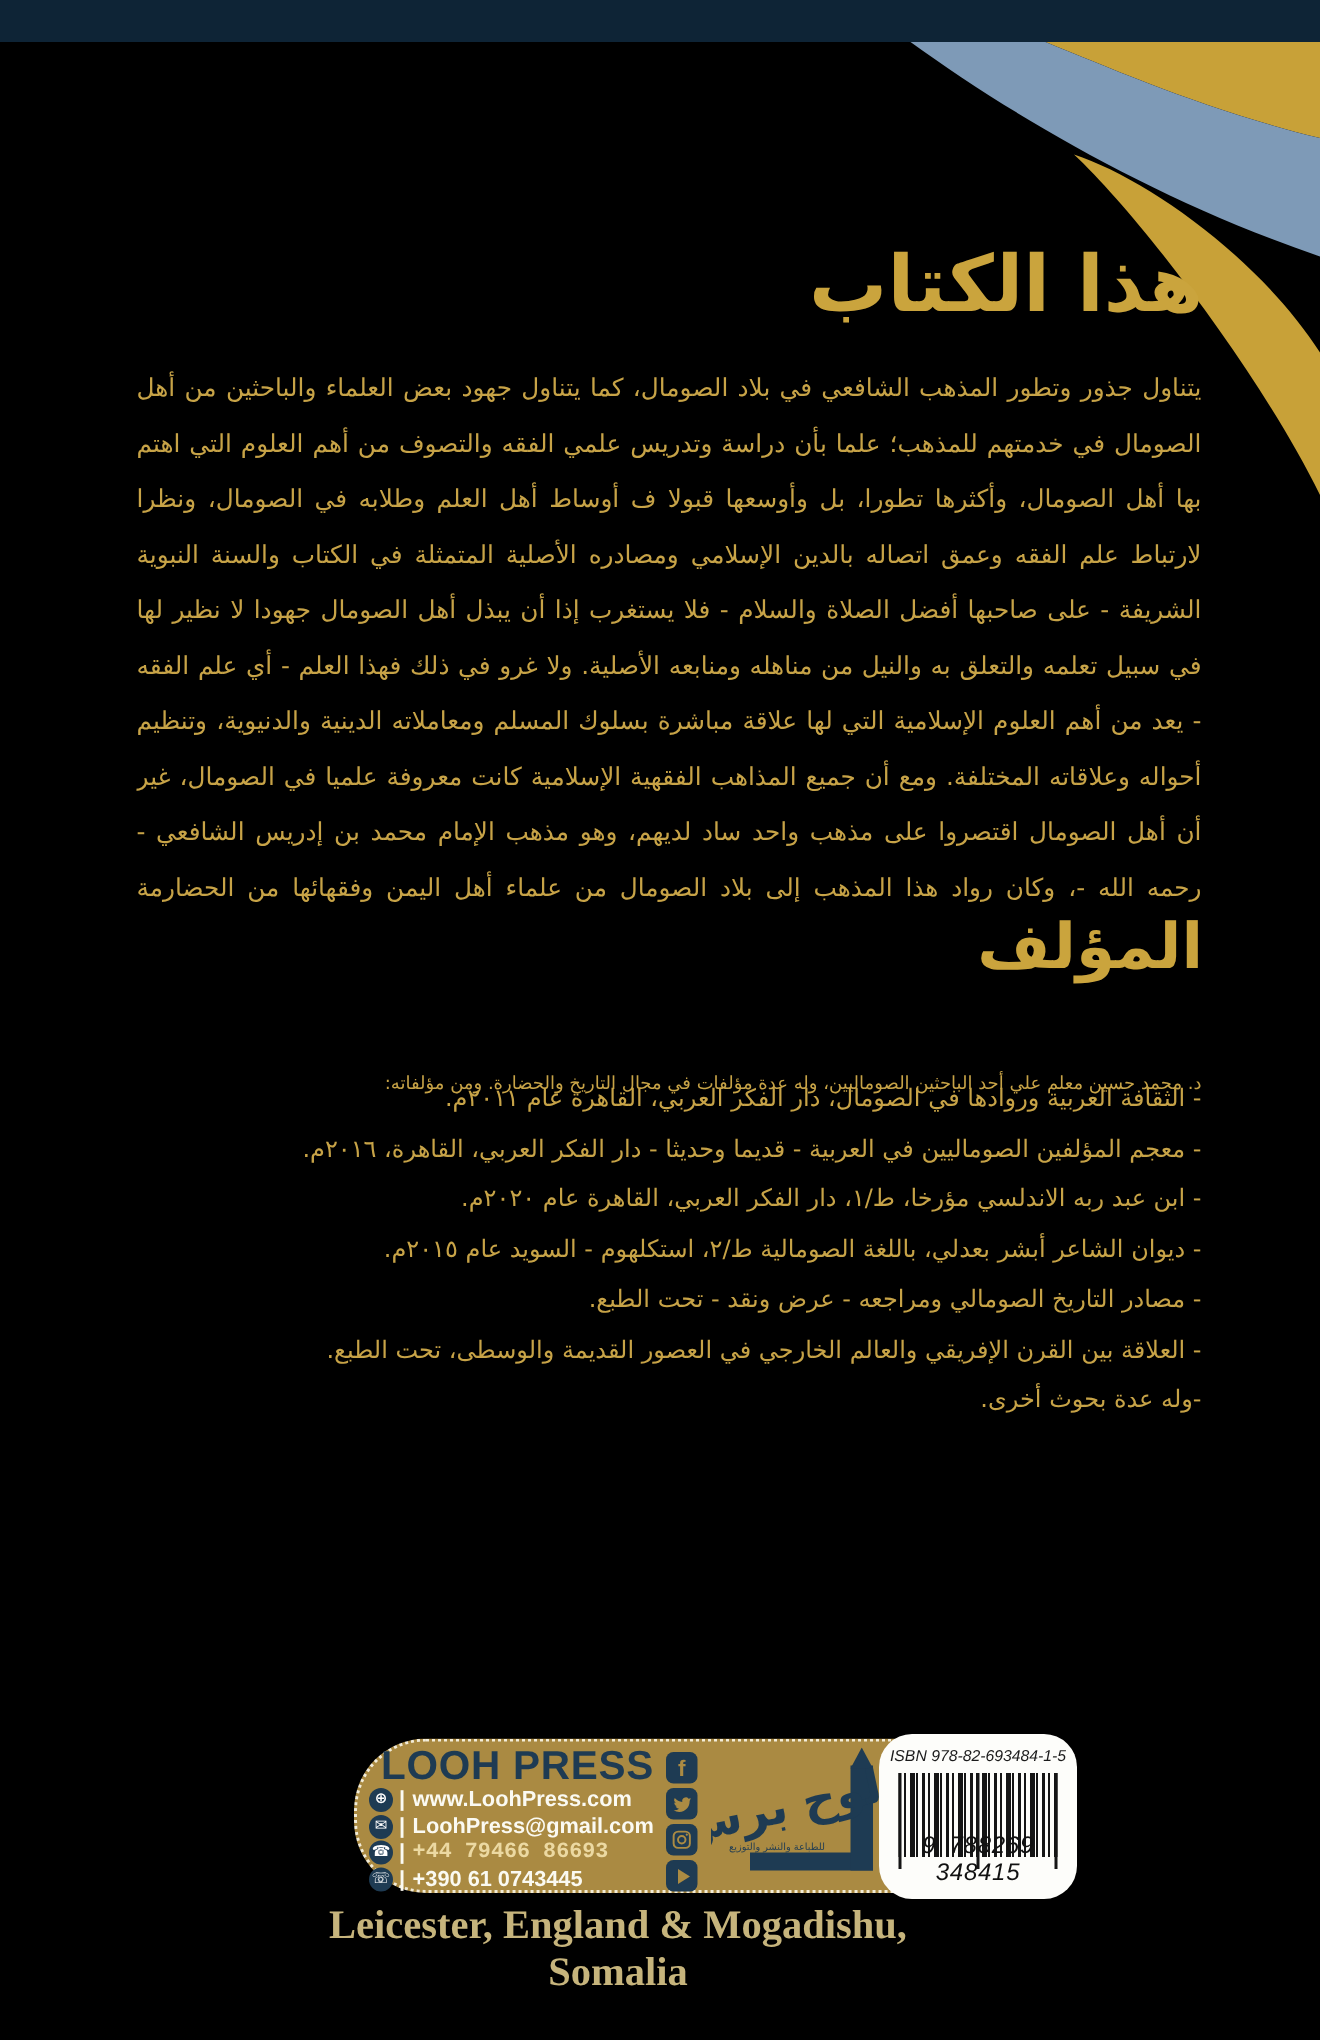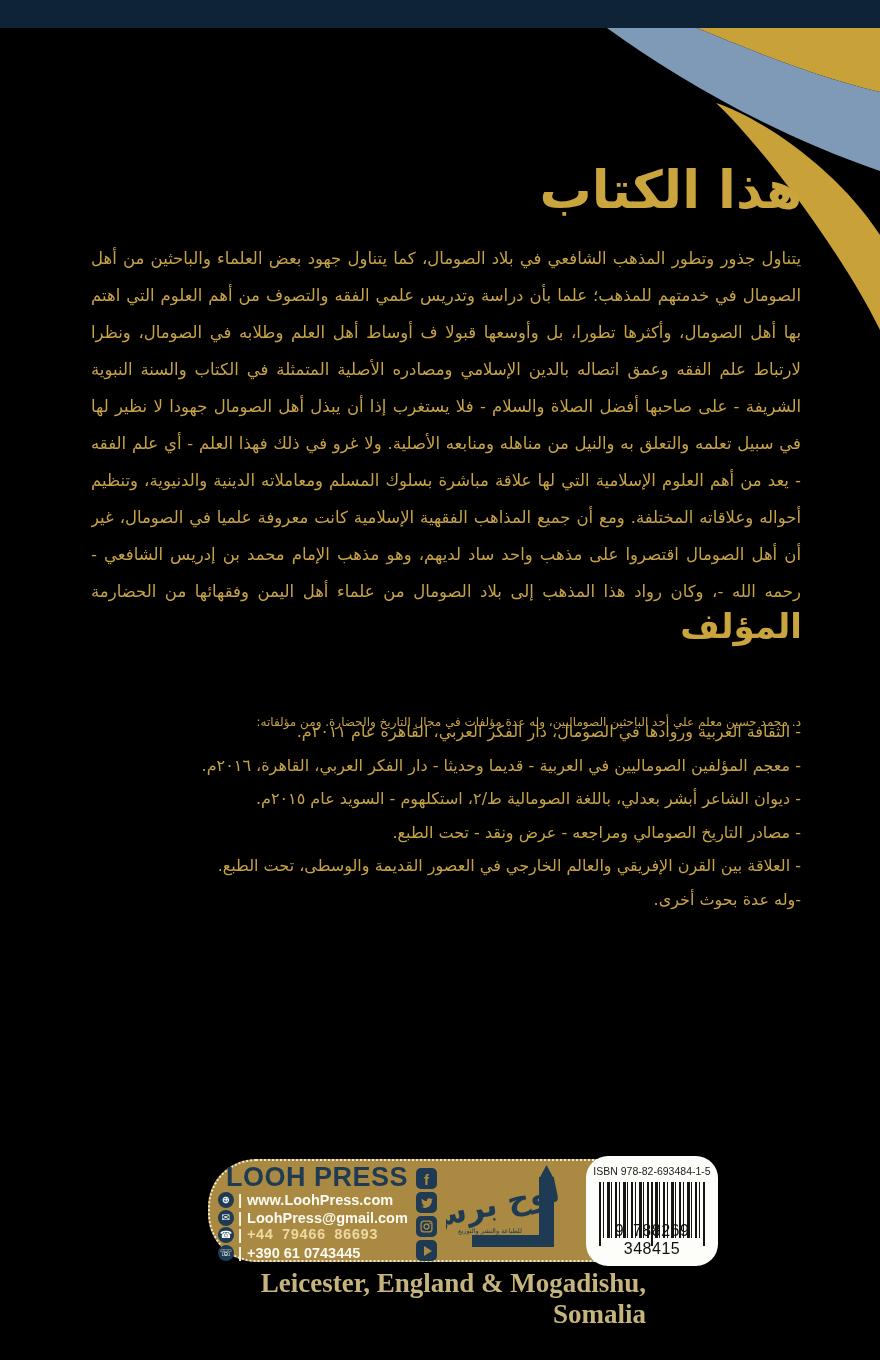--- a/index.html
+++ b/index.html
@@ -5,30 +5,30 @@
   html,body{margin:0;padding:0;background:#0e2436;}
   .page{position:relative;width:880px;height:1360px;background:#000000;overflow:hidden;
         font-family:"DejaVu Sans",sans-serif;margin-top:28px;}
   .deco{position:absolute;top:0;left:0;width:880px;height:640px;pointer-events:none;}
 
   .about-title{position:absolute;top:132px;right:78px;font-size:52px;font-weight:bold;
                color:#caa43d;direction:rtl;}
   .about-body{position:absolute;top:212px;right:79px;width:710px;height:372px;overflow:hidden;
               direction:rtl;text-align:justify;font-size:16.5px;line-height:37px;color:#c7a347;}
 
-  .author-title{position:absolute;top:578px;right:78px;font-size:34px;font-weight:bold;
+  .author-title{position:absolute;top:578px;right:78px;font-size:42px;font-weight:bold;
                 color:#caa43d;direction:rtl;}
   .author-intro{position:absolute;top:687px;right:79px;direction:rtl;white-space:nowrap;
                 font-size:12px;color:#c7a347;}
   .works{position:absolute;top:687px;right:79px;direction:rtl;text-align:right;
          font-size:16px;line-height:33.5px;color:#c7a347;}
   .works div{white-space:nowrap;}
 
   
-  .pubcard{position:absolute;left:208px;top:1131px;width:428px;height:103px;background:#aa8a42;
+  .pubcard{position:absolute;left:236px;top:1131px;width:428px;height:103px;background:#aa8a42;
            border:2px dotted #f2ecd8;border-radius:48px 28px 28px 48px;box-sizing:border-box;}
   .brand{position:absolute;left:16px;top:1px;font-size:27px;font-weight:800;letter-spacing:.5px;
          color:#1e3b53;font-family:"Liberation Sans",sans-serif;}
   .contacts{position:absolute;left:8px;top:31px;display:flex;flex-direction:column;gap:1px;}
   .crow{display:flex;align-items:center;height:16.5px;font-family:"Liberation Sans",sans-serif;
         font-weight:bold;font-size:14.5px;color:#fbfaf2;}
   .crow .cicon{width:16px;height:16px;border-radius:50%;background:#1e3b53;color:#fff;
         font-size:10px;line-height:16px;text-align:center;margin-right:4px;flex:0 0 16px;
         font-family:"DejaVu Sans",sans-serif;}
   .crow .pipe{margin-right:5px;color:#fbfaf2;font-weight:bold;}
@@ -39,35 +39,35 @@
       align-items:center;justify-content:center;color:#ab8b43;}
   .sq .fb{font-family:"Liberation Sans",sans-serif;font-weight:bold;font-size:15px;
       color:#ab8b43;margin-top:2px;}
   .yt-tri{width:0;height:0;border-left:8px solid #ab8b43;border-top:5px solid transparent;
       border-bottom:5px solid transparent;margin-left:2px;}
 
   .callig{position:absolute;left:236px;top:4px;width:124px;height:94px;}
 
   
   .isbncard{position:absolute;left:586px;top:1128px;width:132px;height:110px;background:#fdfdfa;
-            border-radius:22px;z-index:3;}
+            border-radius:22px;z-index:3;font-style:italic;}
   .isbnlabel{position:absolute;top:9px;left:0;width:100%;text-align:center;font-size:10.5px;
              color:#1b1b1b;font-family:"Liberation Sans",sans-serif;letter-spacing:0;}
   .barcode{position:absolute;left:13px;top:26px;width:106px;height:56px;
      background:repeating-linear-gradient(90deg,
        #151515 0 2px,#fdfdfa 2px 4px,
        #151515 4px 5px,#fdfdfa 5px 8px,
        #151515 8px 11px,#fdfdfa 11px 12px,
        #151515 12px 13px,#fdfdfa 13px 16px);}
   .guard{position:absolute;top:26px;width:2px;height:64px;background:#151515;}
   .g1{left:13px;} .g2{left:65px;} .g3{left:117px;}
   .isbndigits{position:absolute;bottom:8px;left:0;width:100%;text-align:center;font-size:16px;
               color:#111;font-family:"Liberation Sans",sans-serif;word-spacing:4px;letter-spacing:.5px;}
 
-  .location{position:absolute;left:178px;top:1240px;width:468px;text-align:right;
+  .location{position:absolute;left:178px;top:1240px;width:468px;text-align:center;
             font-family:"Liberation Serif",serif;font-weight:bold;font-size:27px;color:#c6b47c;}
 </style>
 </head>
 <body>
 
 <div class="page">
 
   <svg class="deco" viewBox="0 0 880 640" xmlns="http://www.w3.org/2000/svg">
     <path d="M697,0 L880,0 L880,64 C806,46 744,19 697,0 Z" fill="#c8a138"></path>
     <path d="M607,0 L697,0 C744,19 806,46 880,64 L880,143 C772,106 676,50 607,0 Z" fill="#7e9ab7"></path>
@@ -76,20 +76,21 @@
 
   <div class="about-title">هذا الكتاب</div>
   <div class="about-body">يتناول جذور وتطور المذهب الشافعي في بلاد الصومال، كما يتناول جهود بعض العلماء والباحثين من أهل الصومال في خدمتهم للمذهب؛ علما بأن دراسة وتدريس علمي الفقه والتصوف من أهم العلوم التي اهتم بها أهل الصومال، وأكثرها تطورا، بل وأوسعها قبولا ف أوساط أهل العلم وطلابه في الصومال، ونظرا لارتباط علم الفقه وعمق اتصاله بالدين الإسلامي ومصادره الأصلية المتمثلة في الكتاب والسنة النبوية الشريفة - على صاحبها أفضل الصلاة والسلام - فلا يستغرب إذا أن يبذل أهل الصومال جهودا لا نظير لها في سبيل تعلمه والتعلق به والنيل من مناهله ومنابعه الأصلية. ولا غرو في ذلك فهذا العلم - أي علم الفقه - يعد من أهم العلوم الإسلامية التي لها علاقة مباشرة بسلوك المسلم ومعاملاته الدينية والدنيوية، وتنظيم أحواله وعلاقاته المختلفة. ومع أن جميع المذاهب الفقهية الإسلامية كانت معروفة علميا في الصومال، غير أن أهل الصومال اقتصروا على مذهب واحد ساد لديهم، وهو مذهب الإمام محمد بن إدريس الشافعي - رحمه الله -، وكان رواد هذا المذهب إلى بلاد الصومال من علماء أهل اليمن وفقهائها من الحضارمة وغيرهم، حيث كانت اليمن من أهم وأكبر الروافد العلمية والثقافية في الصومال.</div>
 
   <div class="author-title">المؤلف</div>
   <div class="author-intro">د. محمد حسين معلم علي أحد الباحثين الصوماليين، وله عدة مؤلفات في مجال التاريخ والحضارة. ومن مؤلفاته:</div>
 
   <div class="works">
     <div>- الثقافة العربية وروادها في الصومال، دار الفكر العربي، القاهرة عام ٢٠١١م.</div>
     <div>- معجم المؤلفين الصوماليين في العربية - قديما وحديثا - دار الفكر العربي، القاهرة، ٢٠١٦م.</div>
+    <div>- ابن عبد ربه الاندلسي مؤرخا، ط/١، دار الفكر العربي، القاهرة عام ٢٠٢٠م.</div>
     <div>- ديوان الشاعر أبشر بعدلي، باللغة الصومالية ط/٢، استكلهوم - السويد عام ٢٠١٥م.</div>
     <div>- مصادر التاريخ الصومالي ومراجعه - عرض ونقد - تحت الطبع.</div>
     <div>- العلاقة بين القرن الإفريقي والعالم الخارجي في العصور القديمة والوسطى، تحت الطبع.</div>
     <div>-وله عدة بحوث أخرى.</div>
   </div>
 
   <div class="pubcard">
     <div class="brand">LOOH PRESS</div>
 
     <div class="contacts">

